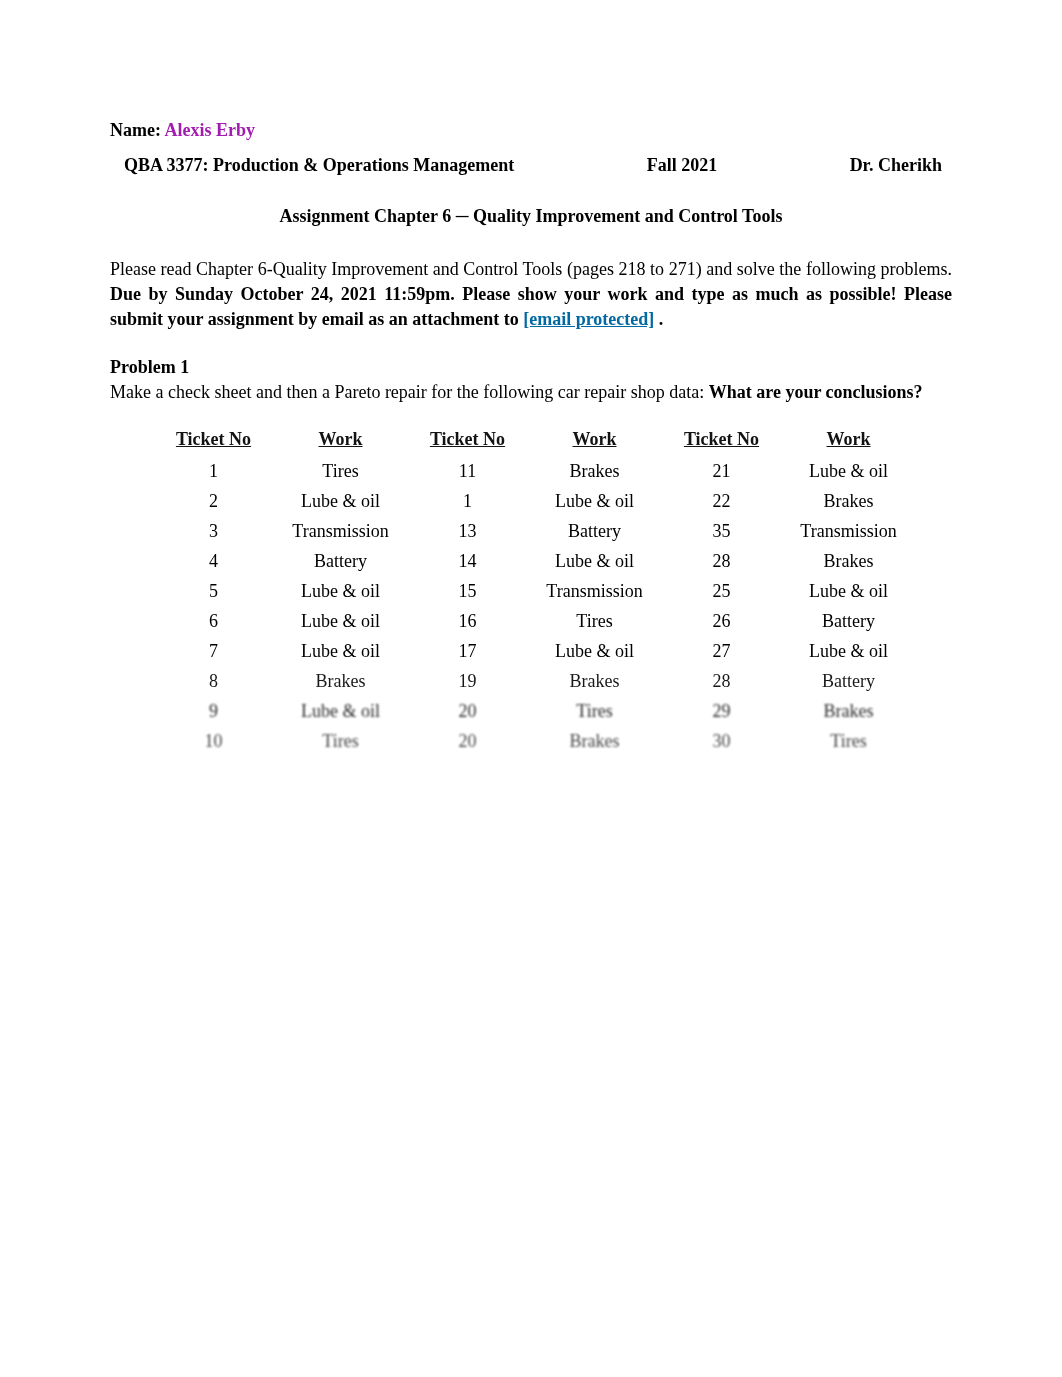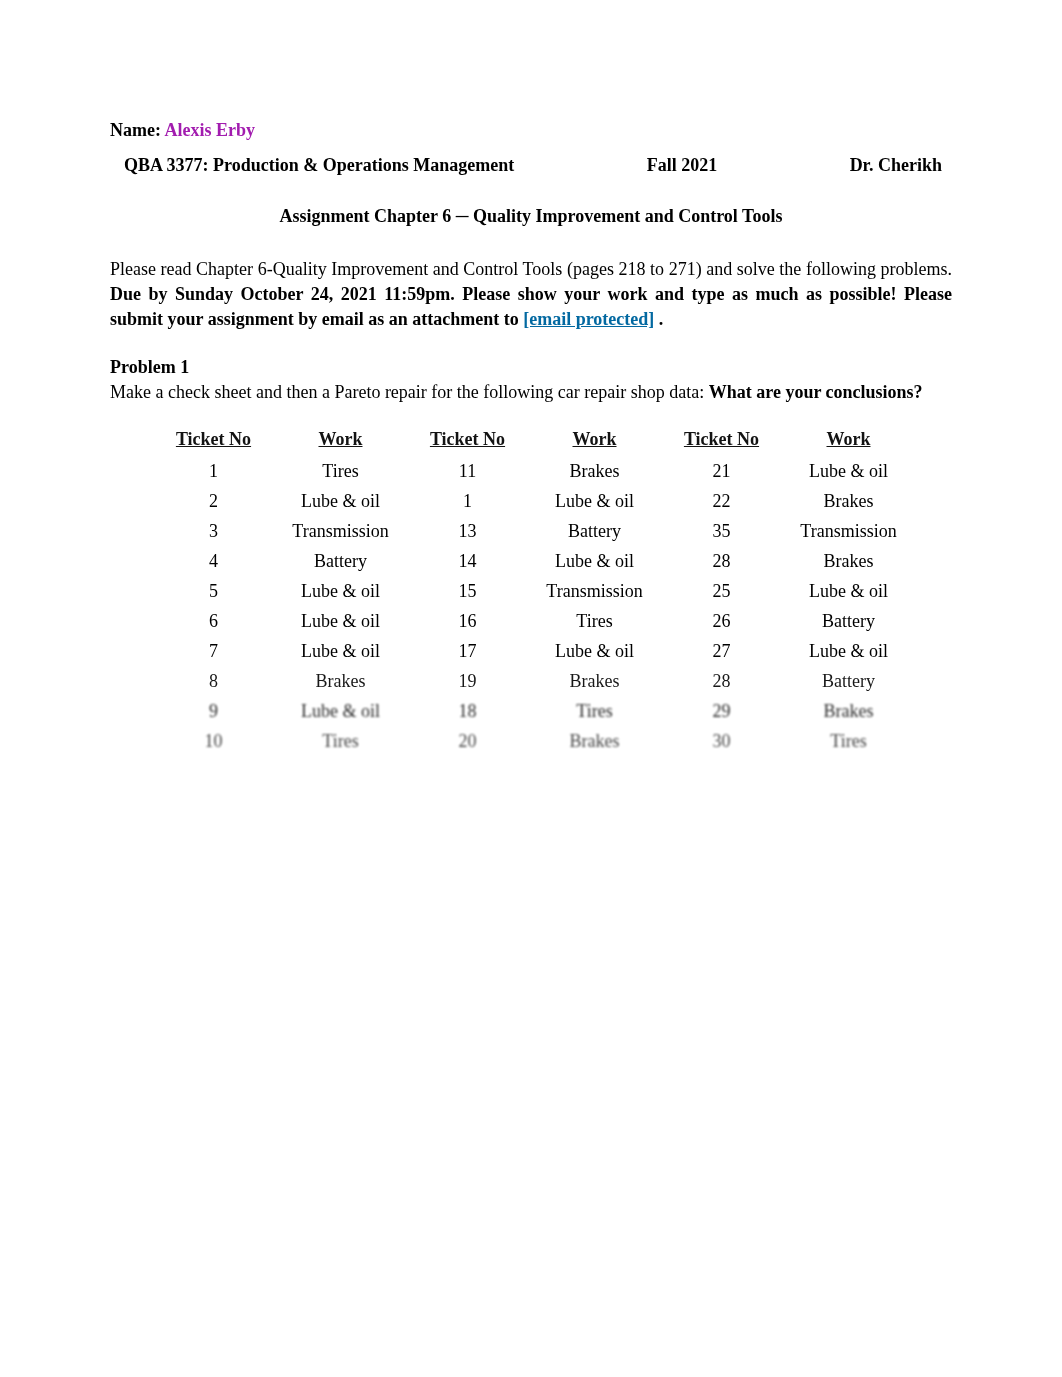--- a/index.html
+++ b/index.html
@@ -189,21 +189,21 @@
           <td>8</td>
           <td>Brakes</td>
           <td>19</td>
           <td>Brakes</td>
           <td>28</td>
           <td>Battery</td>
         </tr>
         <tr>
           <td>9</td>
           <td>Lube &amp; oil</td>
-          <td>18</td>
+          <td>20</td>
           <td>Tires</td>
           <td>29</td>
           <td>Brakes</td>
         </tr>
         <tr>
           <td>10</td>
           <td>Tires</td>
           <td>20</td>
           <td>Brakes</td>
           <td>30</td>

